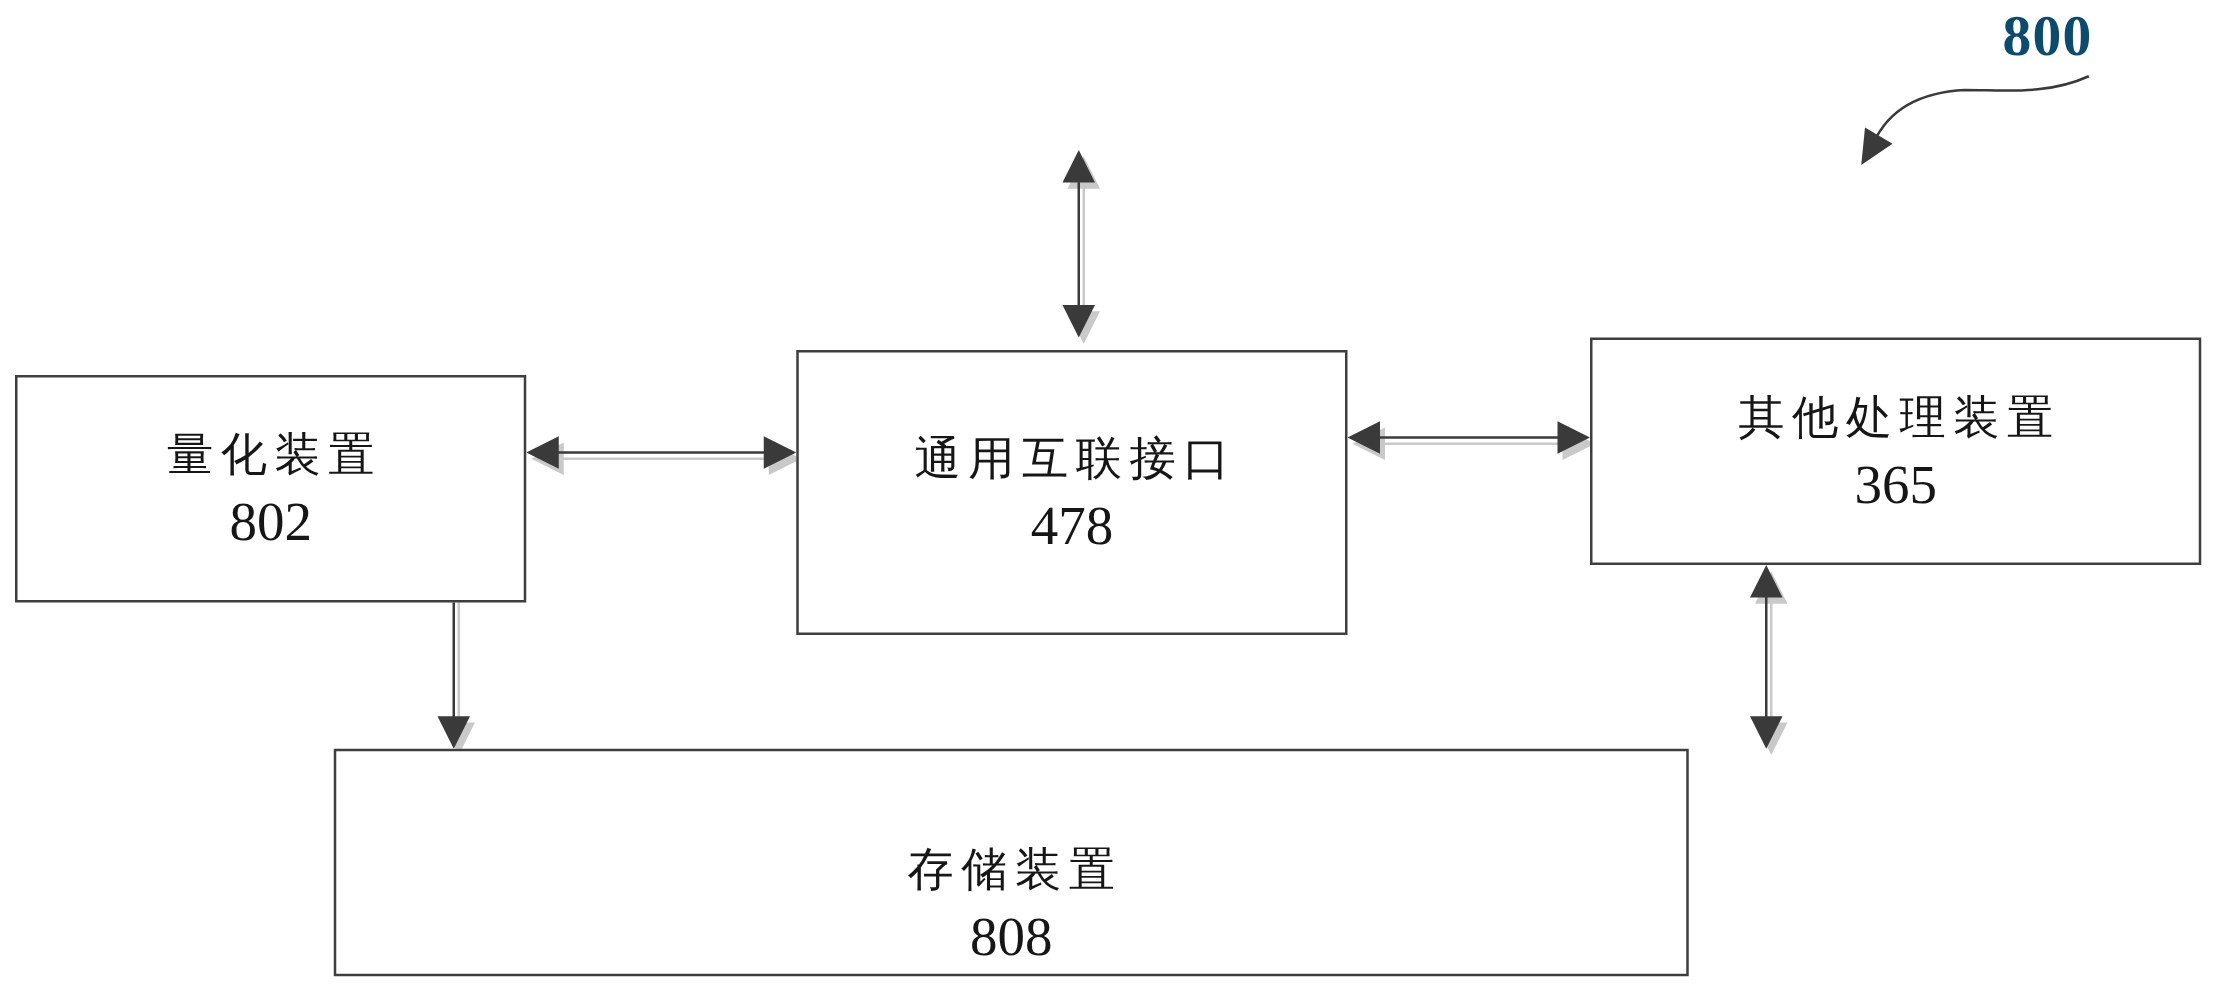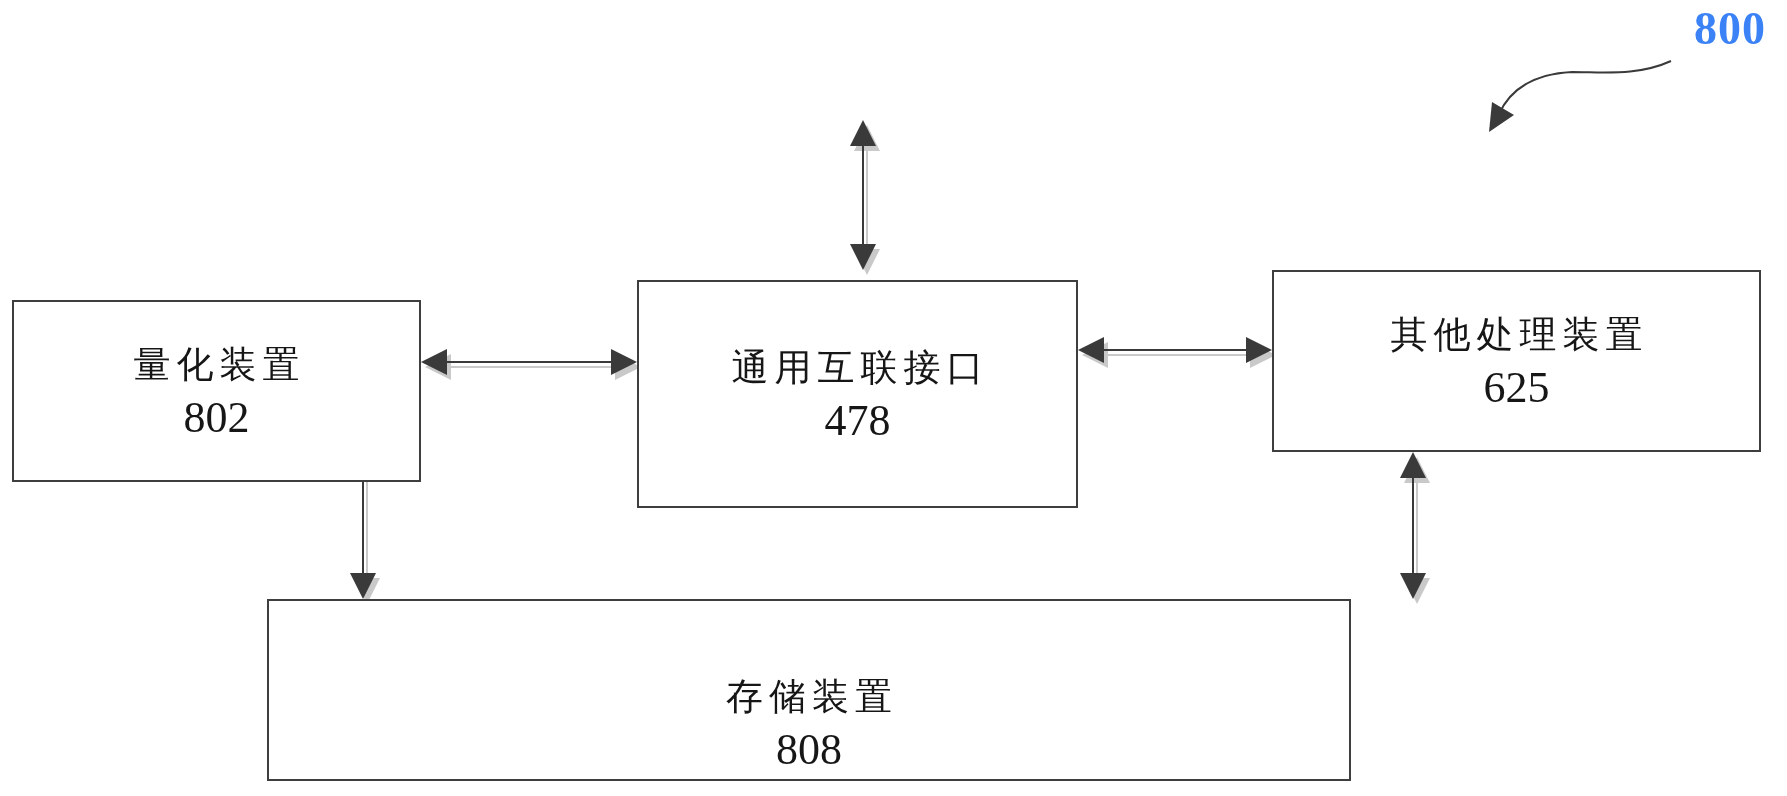--- a/index.html
+++ b/index.html
@@ -55,26 +55,26 @@
     text-indent: 6px; 
     white-space: nowrap;
   }
   .box-ref {
     font-size: 44px;
     line-height: 52px;
   }
 
   .figure-ref {
     position: absolute;
-    left: 1694px;
+    left: 1602px;
     top: 2px;
     width: 90px;
     font-size: 46px;
     font-weight: bold;
-    color: #3b82f6;
+    color: #0c4a6e;
     letter-spacing: 1px;
   }
 </style>
 </head>
 <body>
 
 <div class="canvas">
 
   <svg class="connectors" viewBox="0 0 1787 796" aria-hidden="true">
 
@@ -144,21 +144,21 @@
     <div class="box-ref">802</div>
   </div>
 
   <div class="box box--interconnect">
     <div class="box-title">通用互联接口</div>
     <div class="box-ref">478</div>
   </div>
 
   <div class="box box--other">
     <div class="box-title">其他处理装置</div>
-    <div class="box-ref">625</div>
+    <div class="box-ref">365</div>
   </div>
 
   <div class="box box--storage">
     <div class="box-title">存储装置</div>
     <div class="box-ref">808</div>
   </div>
 
 </div>
 
 </body></html>

